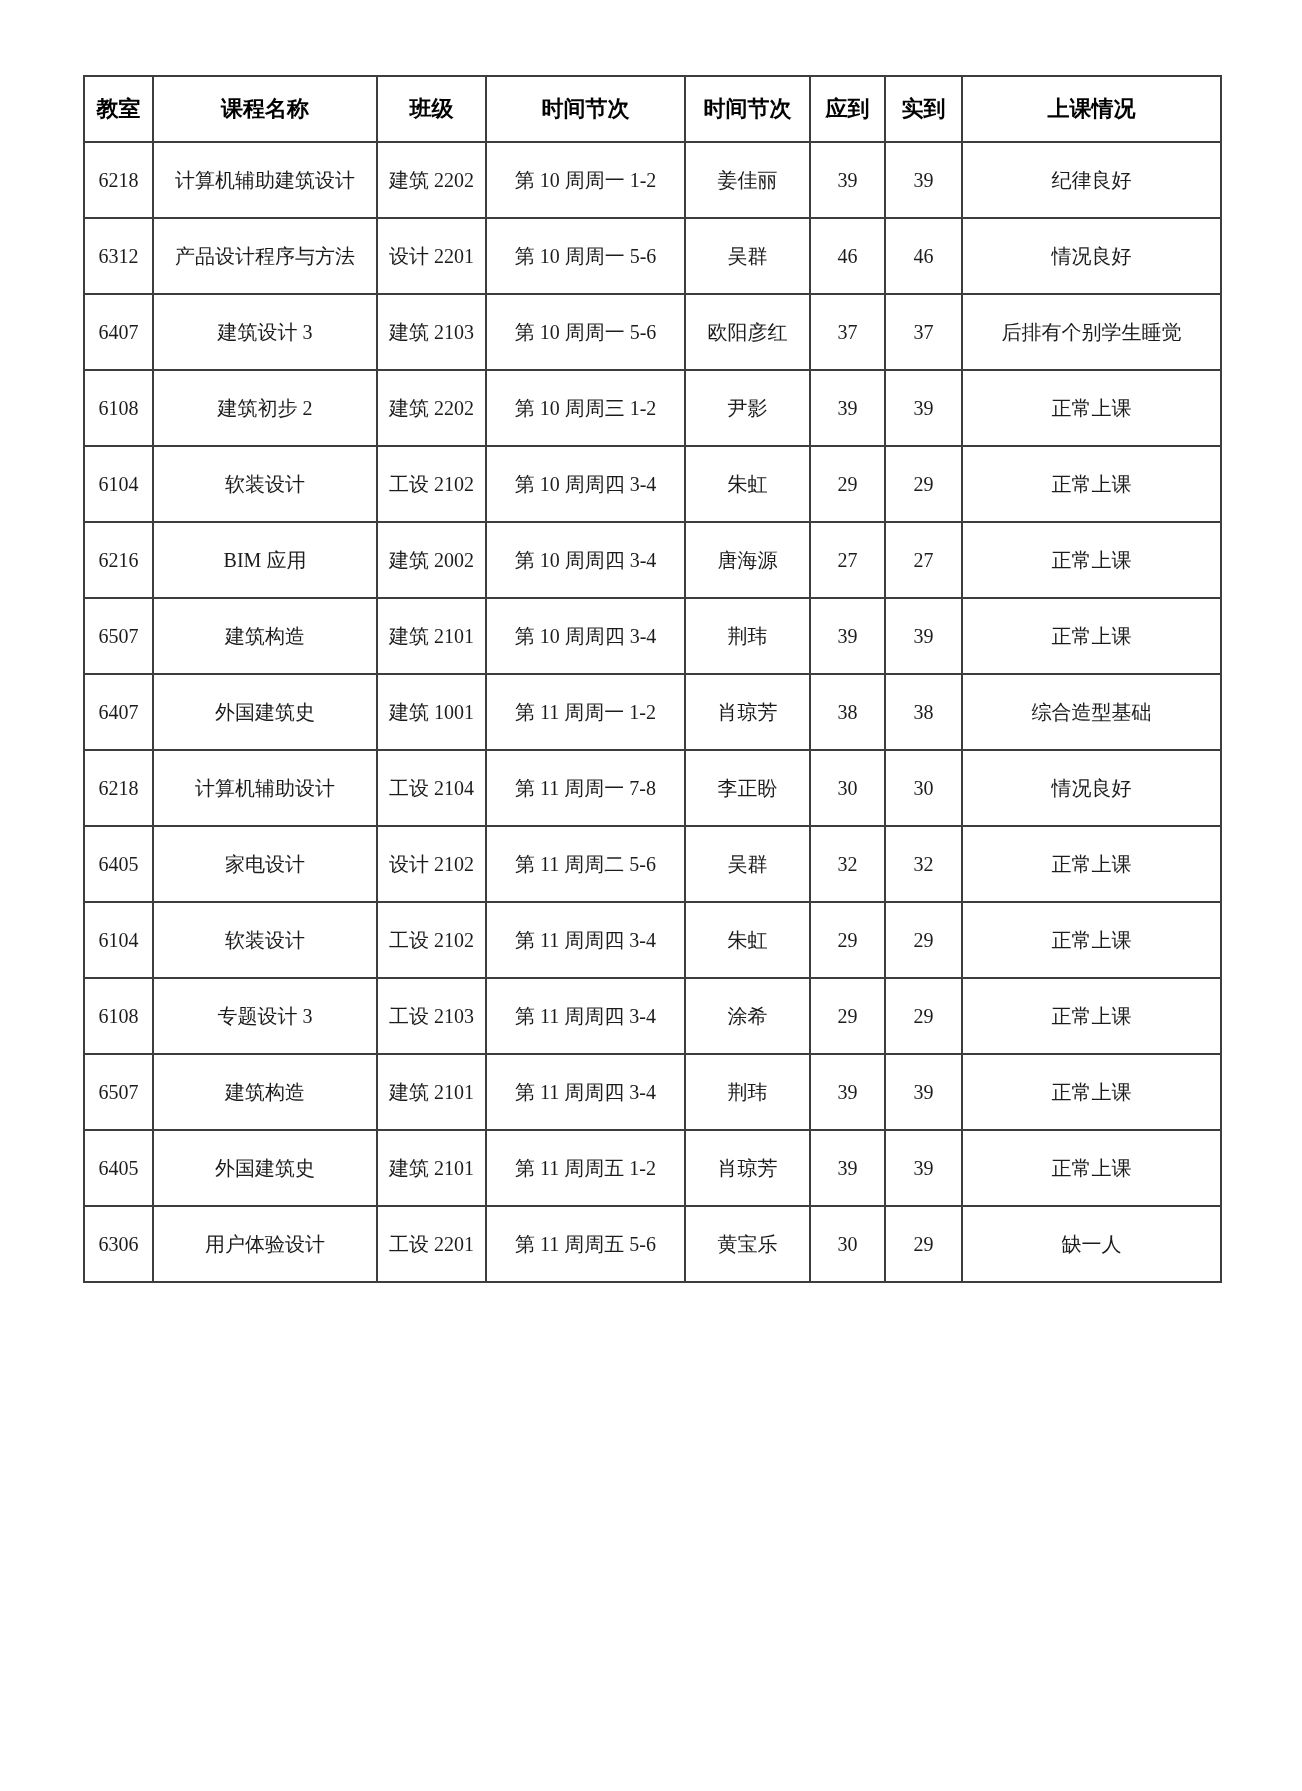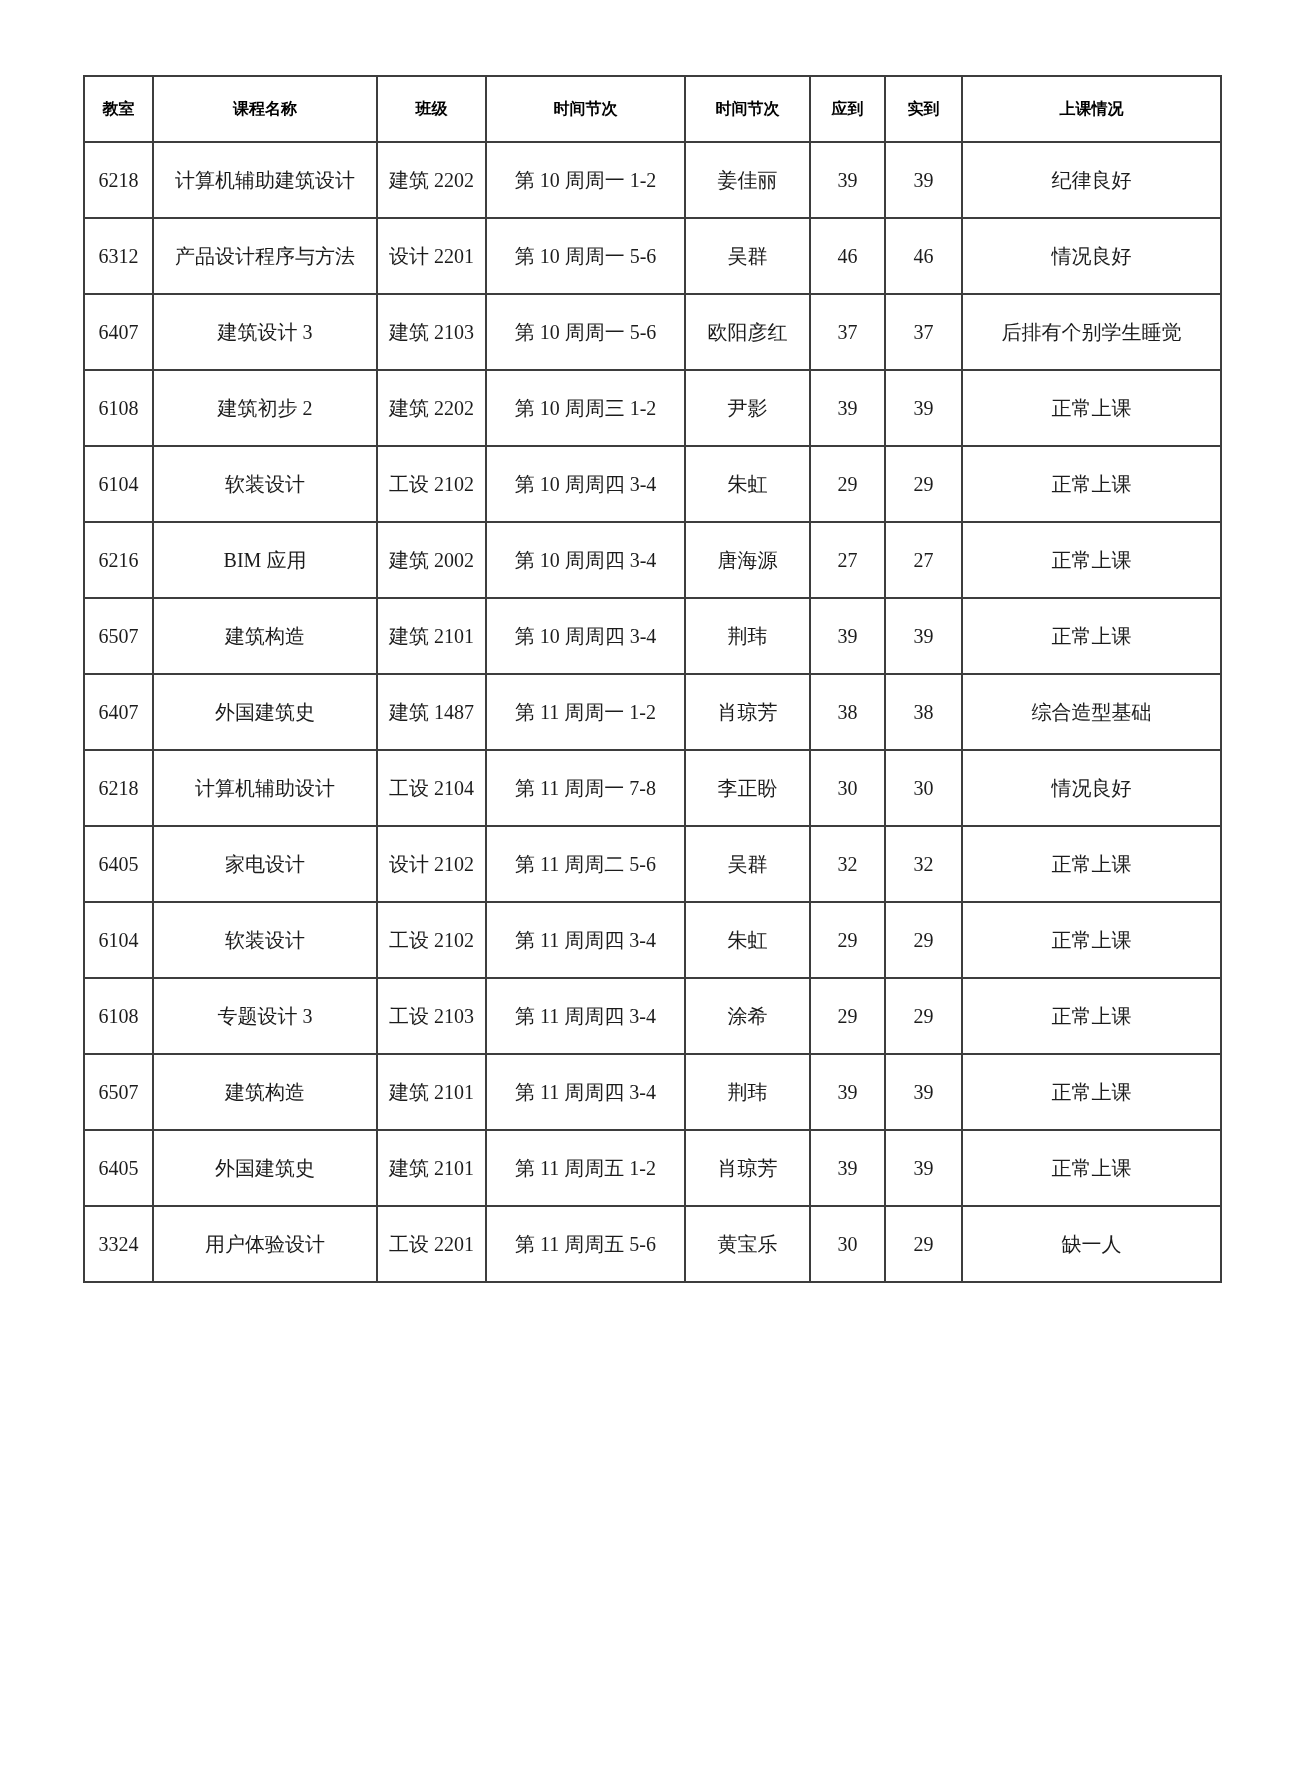--- a/index.html
+++ b/index.html
@@ -24,21 +24,21 @@
   }
   th, td {
     border: 2px solid #3d3d3d;
     text-align: center;
     vertical-align: middle;
     padding: 0 2px;
     overflow: hidden;
     word-break: break-all;
   }
   th {
-    font-size: 16px;
+    font-size: 22px;
     font-weight: bold;
     height: 64px;
     color: #000000;
   }
   td {
     font-size: 20px;
     height: 74px;
     font-weight: normal;
   }
   col.c-room     { width: 69px;  }
@@ -143,21 +143,21 @@
         <td>建筑 2101</td>
         <td>第 10 周周四 3-4</td>
         <td>荆玮</td>
         <td>39</td>
         <td>39</td>
         <td>正常上课</td>
       </tr>
       <tr>
         <td>6407</td>
         <td>外国建筑史</td>
-        <td>建筑 1487</td>
+        <td>建筑 1001</td>
         <td>第 11 周周一 1-2</td>
         <td>肖琼芳</td>
         <td>38</td>
         <td>38</td>
         <td>综合造型基础</td>
       </tr>
       <tr>
         <td>6218</td>
         <td>计算机辅助设计</td>
         <td>工设 2104</td>
@@ -211,21 +211,21 @@
         <td>6405</td>
         <td>外国建筑史</td>
         <td>建筑 2101</td>
         <td>第 11 周周五 1-2</td>
         <td>肖琼芳</td>
         <td>39</td>
         <td>39</td>
         <td>正常上课</td>
       </tr>
       <tr>
-        <td>3324</td>
+        <td>6306</td>
         <td>用户体验设计</td>
         <td>工设 2201</td>
         <td>第 11 周周五 5-6</td>
         <td>黄宝乐</td>
         <td>30</td>
         <td>29</td>
         <td>缺一人</td>
       </tr>
     </tbody>
 </table>

